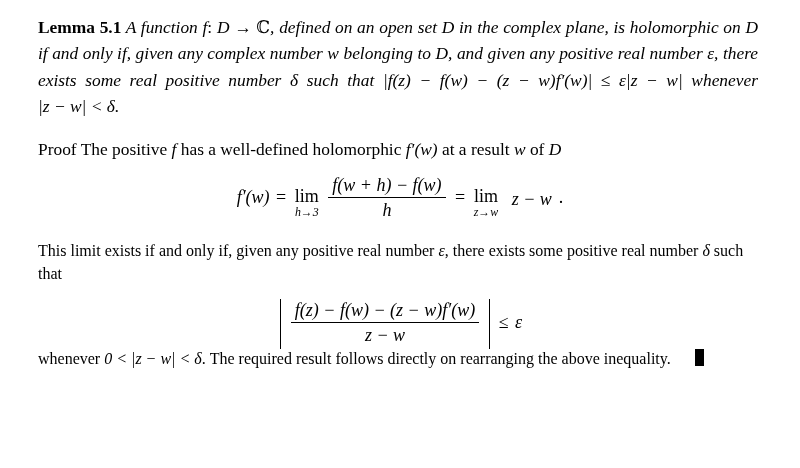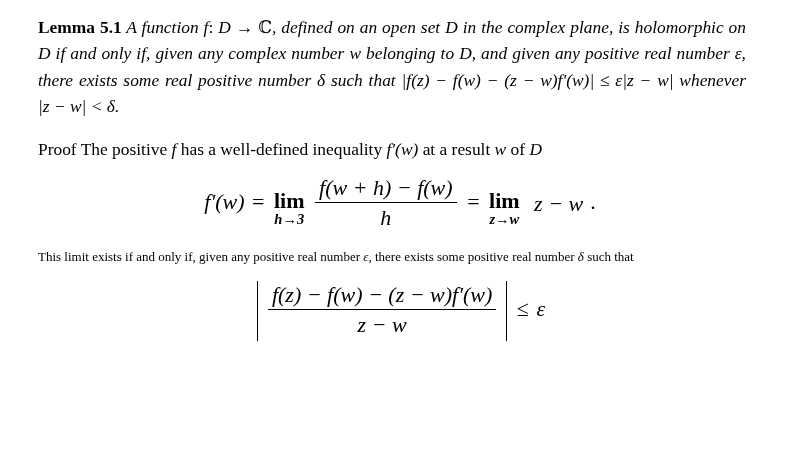--- a/index.html
+++ b/index.html
@@ -15,21 +15,21 @@
     overflow: hidden;
   }
   .page {
     position: relative;
     width: 800px;
     height: 468px;
     box-sizing: border-box;
     padding: 14px 38px 0 38px;
   }
   .blk {
-    margin: 0 16px 0 0;
+    margin: 0 4px 0 0;
   }
   
   .lemma {
     font-style: italic;
     font-size: 17.4px;
     line-height: 1.52;
     text-align: justify;
     text-justify: inter-word;
     margin-bottom: 17px;
   }
@@ -40,29 +40,29 @@
   .proof {
     font-size: 17.4px;
     line-height: 1.45;
     text-align: left;
     margin-bottom: 6px;
   }
   .proof .proof-head {
     font-weight: normal;
   }
   .para {
-    font-size: 13px;
+    font-size: 16px;
     line-height: 1.45;
     text-align: left;
     margin-bottom: 4px;
   }
   .display {
     text-align: center;
     margin: 12px 0 14px 0;
-    font-size: 22px;
+    font-size: 18px;
   }
   .display.first { margin: 14px 0 16px 0; }
   .display.second { margin: 16px 0 0 0; }
 
   
   .m { font-style: italic; font-family: "Liberation Serif","DejaVu Serif",serif; }
   .up { font-style: normal; }
   .op { font-style: normal; padding: 0 2px; }
   .bb { font-family: "DejaVu Serif", serif; font-style: normal; }
   .nowrap { white-space: nowrap; }
@@ -87,21 +87,20 @@
     padding: 2px 4px 0 4px;
   }
   
   .lim {
     display: inline-block;
     vertical-align: middle;
     line-height: 1.05;
     margin: 0 2px;
     position: relative;
     top: 0.18em;
-    font-weight: bold;
   }
   .lim .limtop { display: block; font-style: normal; font-size: 1em; }
   .lim .limsub { display: block; font-size: 0.66em; font-style: italic; }
   
   .absbig {
     display: inline-block;
     vertical-align: middle;
     position: relative;
     padding: 0 10px;
   }
@@ -148,21 +147,21 @@
     <span>such that</span>
     <span class="m nowrap">|f(z) − f(w) − (z − w)f′(w)| ≤ ε|z − w|</span>
     <span>whenever</span>
     <span class="m nowrap">|z − w| &lt; δ</span><span>.</span>
   </p>
 
   <p class="proof blk">
     <span class="proof-head">Proof</span>
     <span>The positive</span>
     <span class="m">f</span>
-    <span>has a well-defined inequality</span>
+    <span>has a well-defined holomorphic</span>
     <span class="m">f′(w)</span>
     <span>at a result</span>
     <span class="m">w</span>
     <span>of</span>
     <span class="m">D</span><br>
   </p>
 
   <div class="display first">
     <span class="m">f′(w)</span>
     <span class="op">=</span>
@@ -195,14 +194,19 @@
     <span class="absbig">
       <span class="frac m">
         <span class="num">f(z) − f(w) − (z − w)f′(w)</span>
         <span class="den">z − w</span>
       </span>
     </span>
     <span class="op">≤</span>
     <span class="m">ε</span>
   </div>
 
+  <p class="para blk">
+    <span>whenever</span>
+    <span class="m nowrap">0 &lt; |z − w| &lt; δ</span><span>. The required result follows directly on rearranging the above inequality.</span>
+    <span class="tombstone"></span>
+  </p>
 
 </div>
 
 </body></html>

